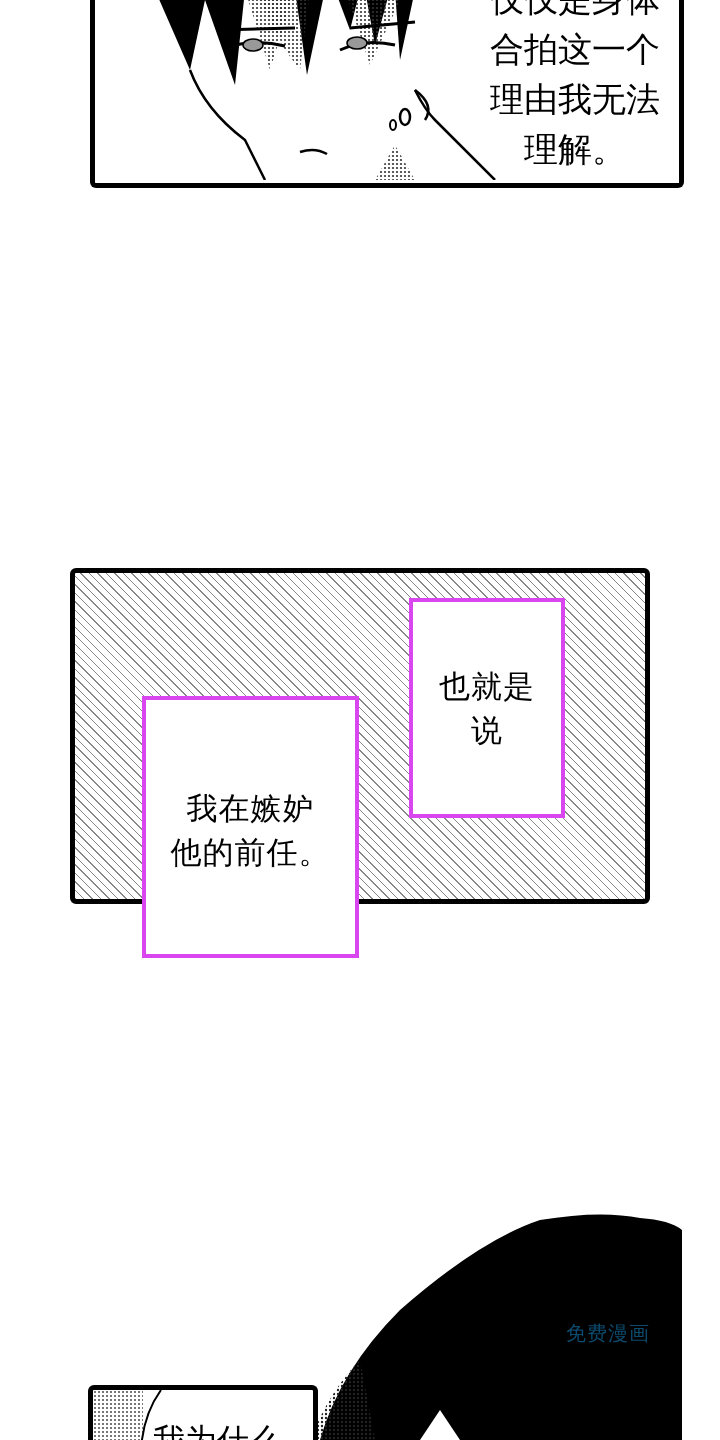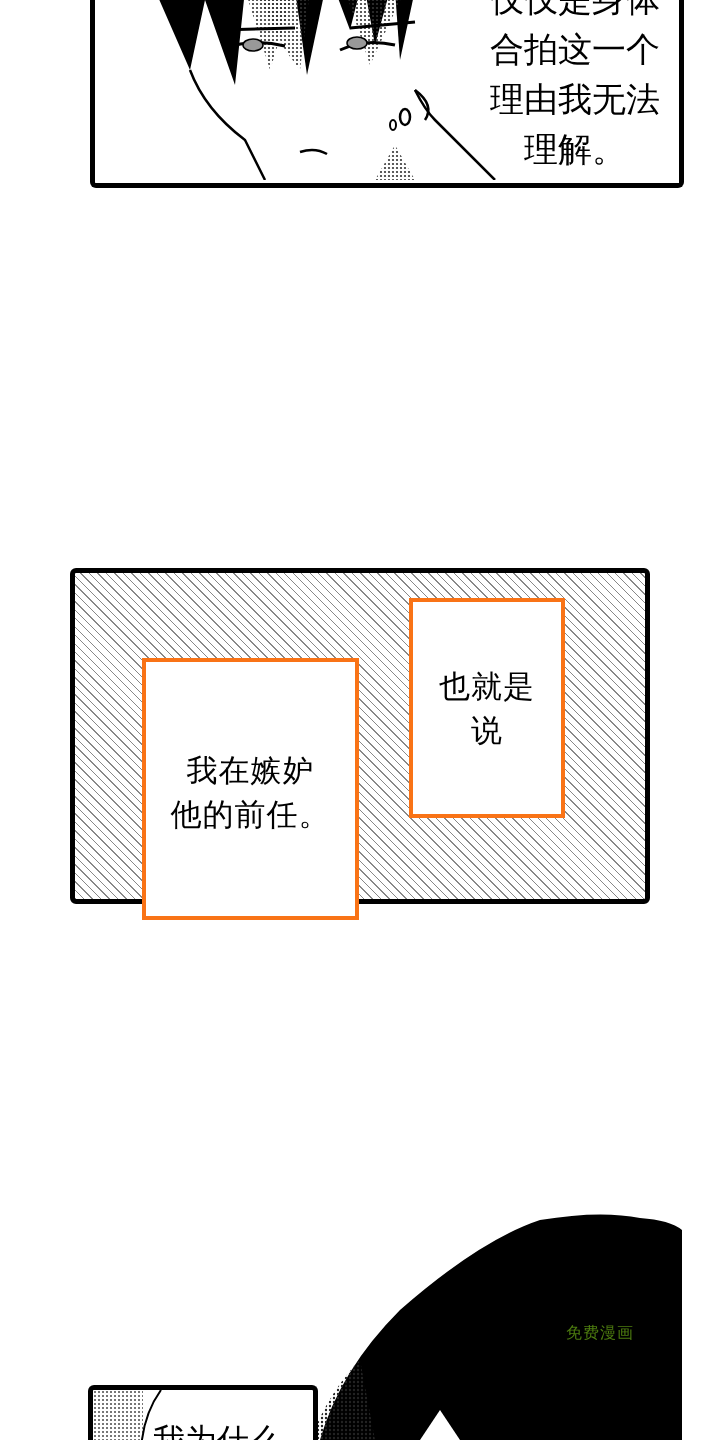--- a/index.html
+++ b/index.html
@@ -6,25 +6,25 @@
   body {
     width: 720px; height: 1440px; background: #ffffff; position: relative; overflow: hidden;
     font-family: "DejaVu Sans", sans-serif;
   }
   .abs { position: absolute; }
   .panel { position: absolute; box-sizing: border-box; border: 5px solid #000; border-radius: 6px; background: #fff; overflow: hidden; }
   .hatch {
     background-color: #fff;
     background-image: repeating-linear-gradient(45deg, #888 0px, #888 1px, transparent 1px, transparent 6px);
   }
-  .box { position: absolute; box-sizing: border-box; border: 4px solid #f97316; background: #fff; display: flex; align-items: center; justify-content: center; text-align: center; }
+  .box { position: absolute; box-sizing: border-box; border: 4px solid #d946ef; background: #fff; display: flex; align-items: center; justify-content: center; text-align: center; }
   .txt { font-size: 31px; line-height: 44px; color: #000; font-weight: 500; letter-spacing: 1px; white-space: pre-line; }
   .caption { position: absolute; text-align: center; font-size: 34px; line-height: 50px; color: #000; white-space: pre-line; }
   .wm-big { font-size: 56px; font-weight: bold; color: #7a7a7a; letter-spacing: -2px; line-height: 60px; }
-  .wm-small { font-size: 16px; color: #4d7c0f; letter-spacing: 1px; line-height: 30px; }
+  .wm-small { font-size: 20px; color: #0c4a6e; letter-spacing: 1px; line-height: 30px; }
   .dots { background-image: radial-gradient(#777 1px, transparent 1.3px); background-size: 4px 4px; }
 </style>
 </head>
 <body>
 
 <div class="panel" style="left:90px; top:-10px; width:594px; height:198px; border-top:none; border-radius:0 0 6px 6px;">
   <svg class="abs" style="left:0;top:0" width="590" height="190" viewBox="0 0 590 190">
     <defs>
       <pattern id="screen" width="4" height="4" patternUnits="userSpaceOnUse">
         <circle cx="2" cy="2" r="1.1" fill="#333"></circle>
@@ -66,21 +66,21 @@
 理解。</div>
 </div>
 
 <div class="panel hatch" style="left:70px; top:568px; width:580px; height:336px;"></div>
 
 <div class="box" style="left:409px; top:598px; width:156px; height:220px;">
   <div class="txt">也就是
 说</div>
 </div>
 
-<div class="box" style="left:142px; top:658px; width:217px; height:262px;">
+<div class="box" style="left:142px; top:696px; width:217px; height:262px;">
   <div class="txt" style="margin-top:6px;">我在嫉妒
 他的前任。</div>
 </div>
 
 <svg class="abs" style="left:280px; top:1200px;" width="440" height="240" viewBox="0 0 440 240">
   <defs>
     <pattern id="screen2" width="4" height="4" patternUnits="userSpaceOnUse">
       <circle cx="2" cy="2" r="1.2" fill="#222"></circle>
     </pattern>
   </defs>

